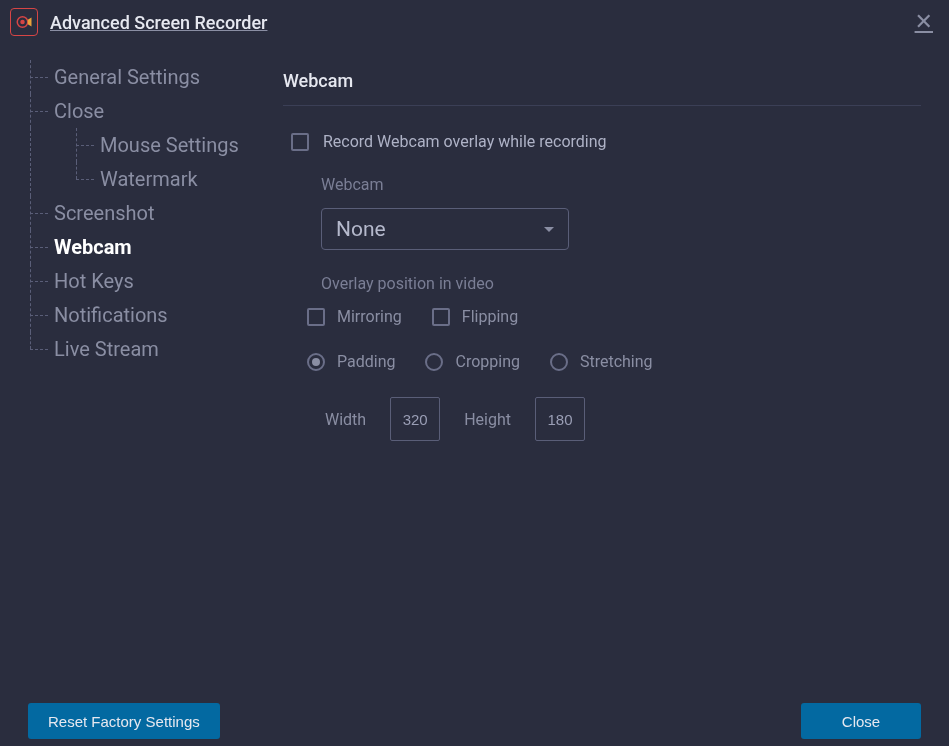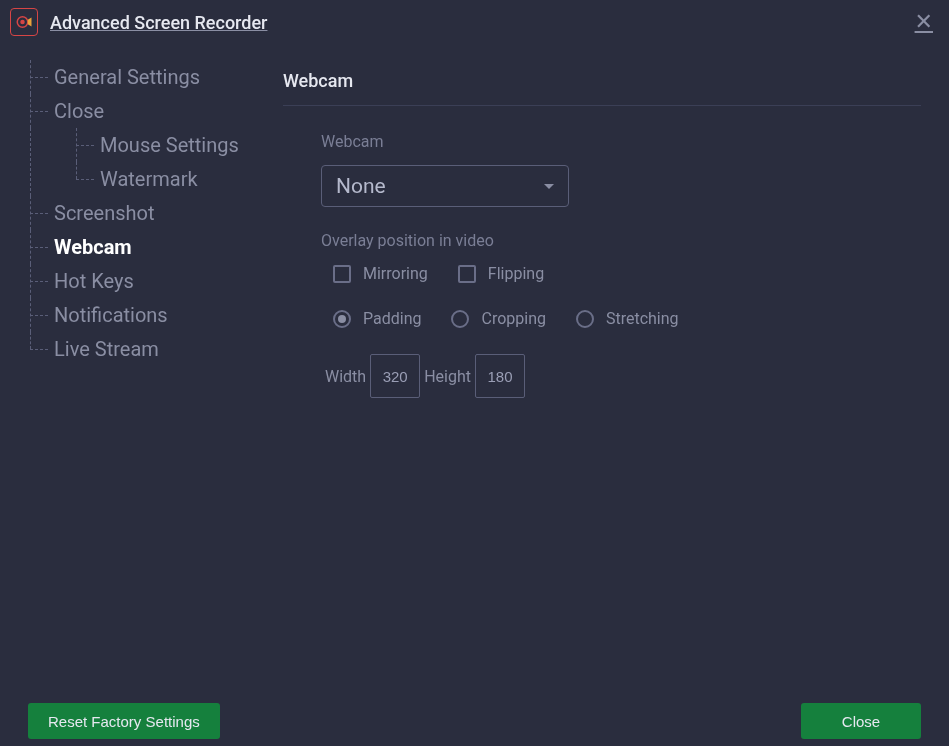--- a/index.html
+++ b/index.html
@@ -144,21 +144,21 @@
     .chevron {
       width: 0; height: 0;
       border-left: 5px solid transparent;
       border-right: 5px solid transparent;
       border-top: 5px solid #8a8ea3;
     }
     .opts-row {
       display: flex;
       align-items: center;
       gap: 30px;
-      margin-left: 50px;
+      margin-left: 24px;
       margin-bottom: 26px;
       font-size: 16px;
     }
     .opt { display: flex; align-items: center; gap: 12px; }
     .radio {
       width: 18px; height: 18px;
       border: 2px solid #6a6e88;
       border-radius: 50%;
       display: flex;
       align-items: center;
@@ -168,21 +168,21 @@
     }
     .radio.selected::after {
       content: "";
       width: 8px; height: 8px;
       background: #8a8ea3;
       border-radius: 50%;
     }
     .dim-row {
       display: flex;
       align-items: center;
-      gap: 4px;
+      gap: 24px;
       margin-left: 42px;
       font-size: 16px;
     }
     .dim-input {
       width: 50px; height: 44px;
       border: 1px solid #5a5e78;
       border-radius: 2px;
       background: transparent;
       color: #9a9eb5;
       text-align: center;
@@ -193,21 +193,21 @@
       display: flex;
       align-items: center;
       justify-content: space-between;
       padding: 0 28px;
     }
     .btn {
       height: 36px;
       padding: 0 20px;
       border: none;
       border-radius: 3px;
-      background: #15803d;
+      background: #0369a1;
       color: #e6e8f0;
       font-size: 15px;
       cursor: pointer;
     }
     .btn.close-btn { min-width: 120px; }
   </style>
 </head>
 <body>
 
 <div class="titlebar">
@@ -262,20 +262,24 @@
     <div class="tree-item">
       <span class="tree-branch"></span>
       <span>Live Stream</span>
     </div>
   </div>
 
   <div class="content">
     <div class="section-title">Webcam</div>
     <hr class="hr">
 
+    <div class="row">
+      <span class="checkbox"></span>
+      <span style="color:#aeb2c6">Record Webcam overlay while recording</span>
+    </div>
 
     <div class="row sub label-muted">Webcam</div>
     <div class="select">
       <span>None</span>
       <span class="chevron"></span>
     </div>
 
     <div class="row sub label-muted">Overlay position in video</div>
 
     <div class="opts-row">

